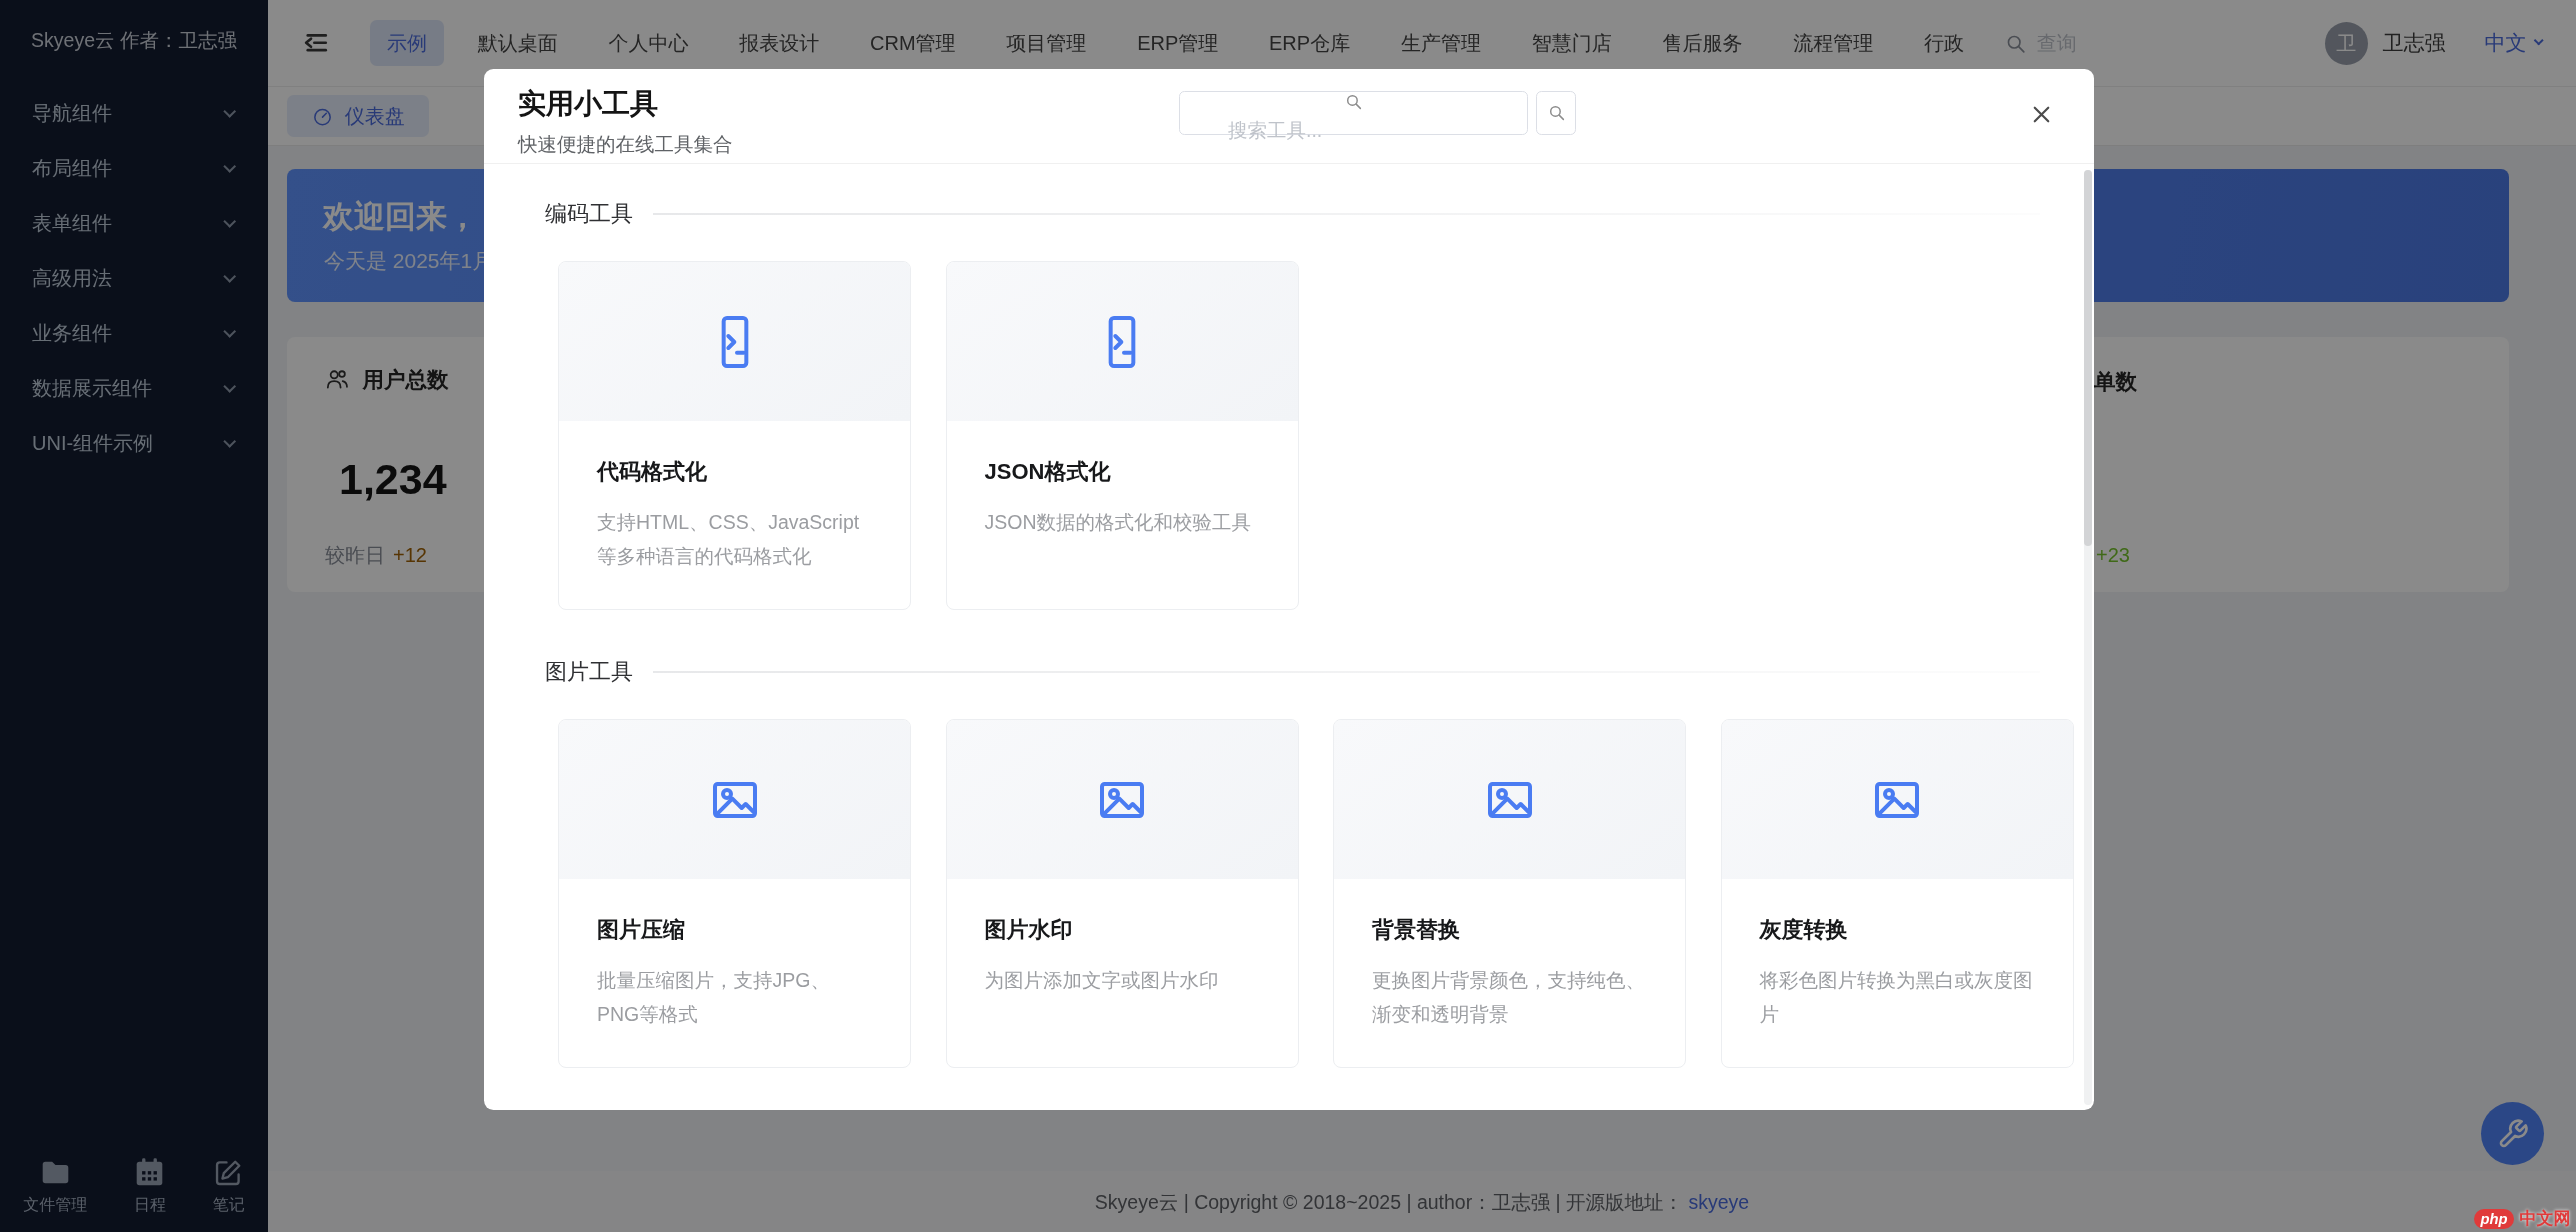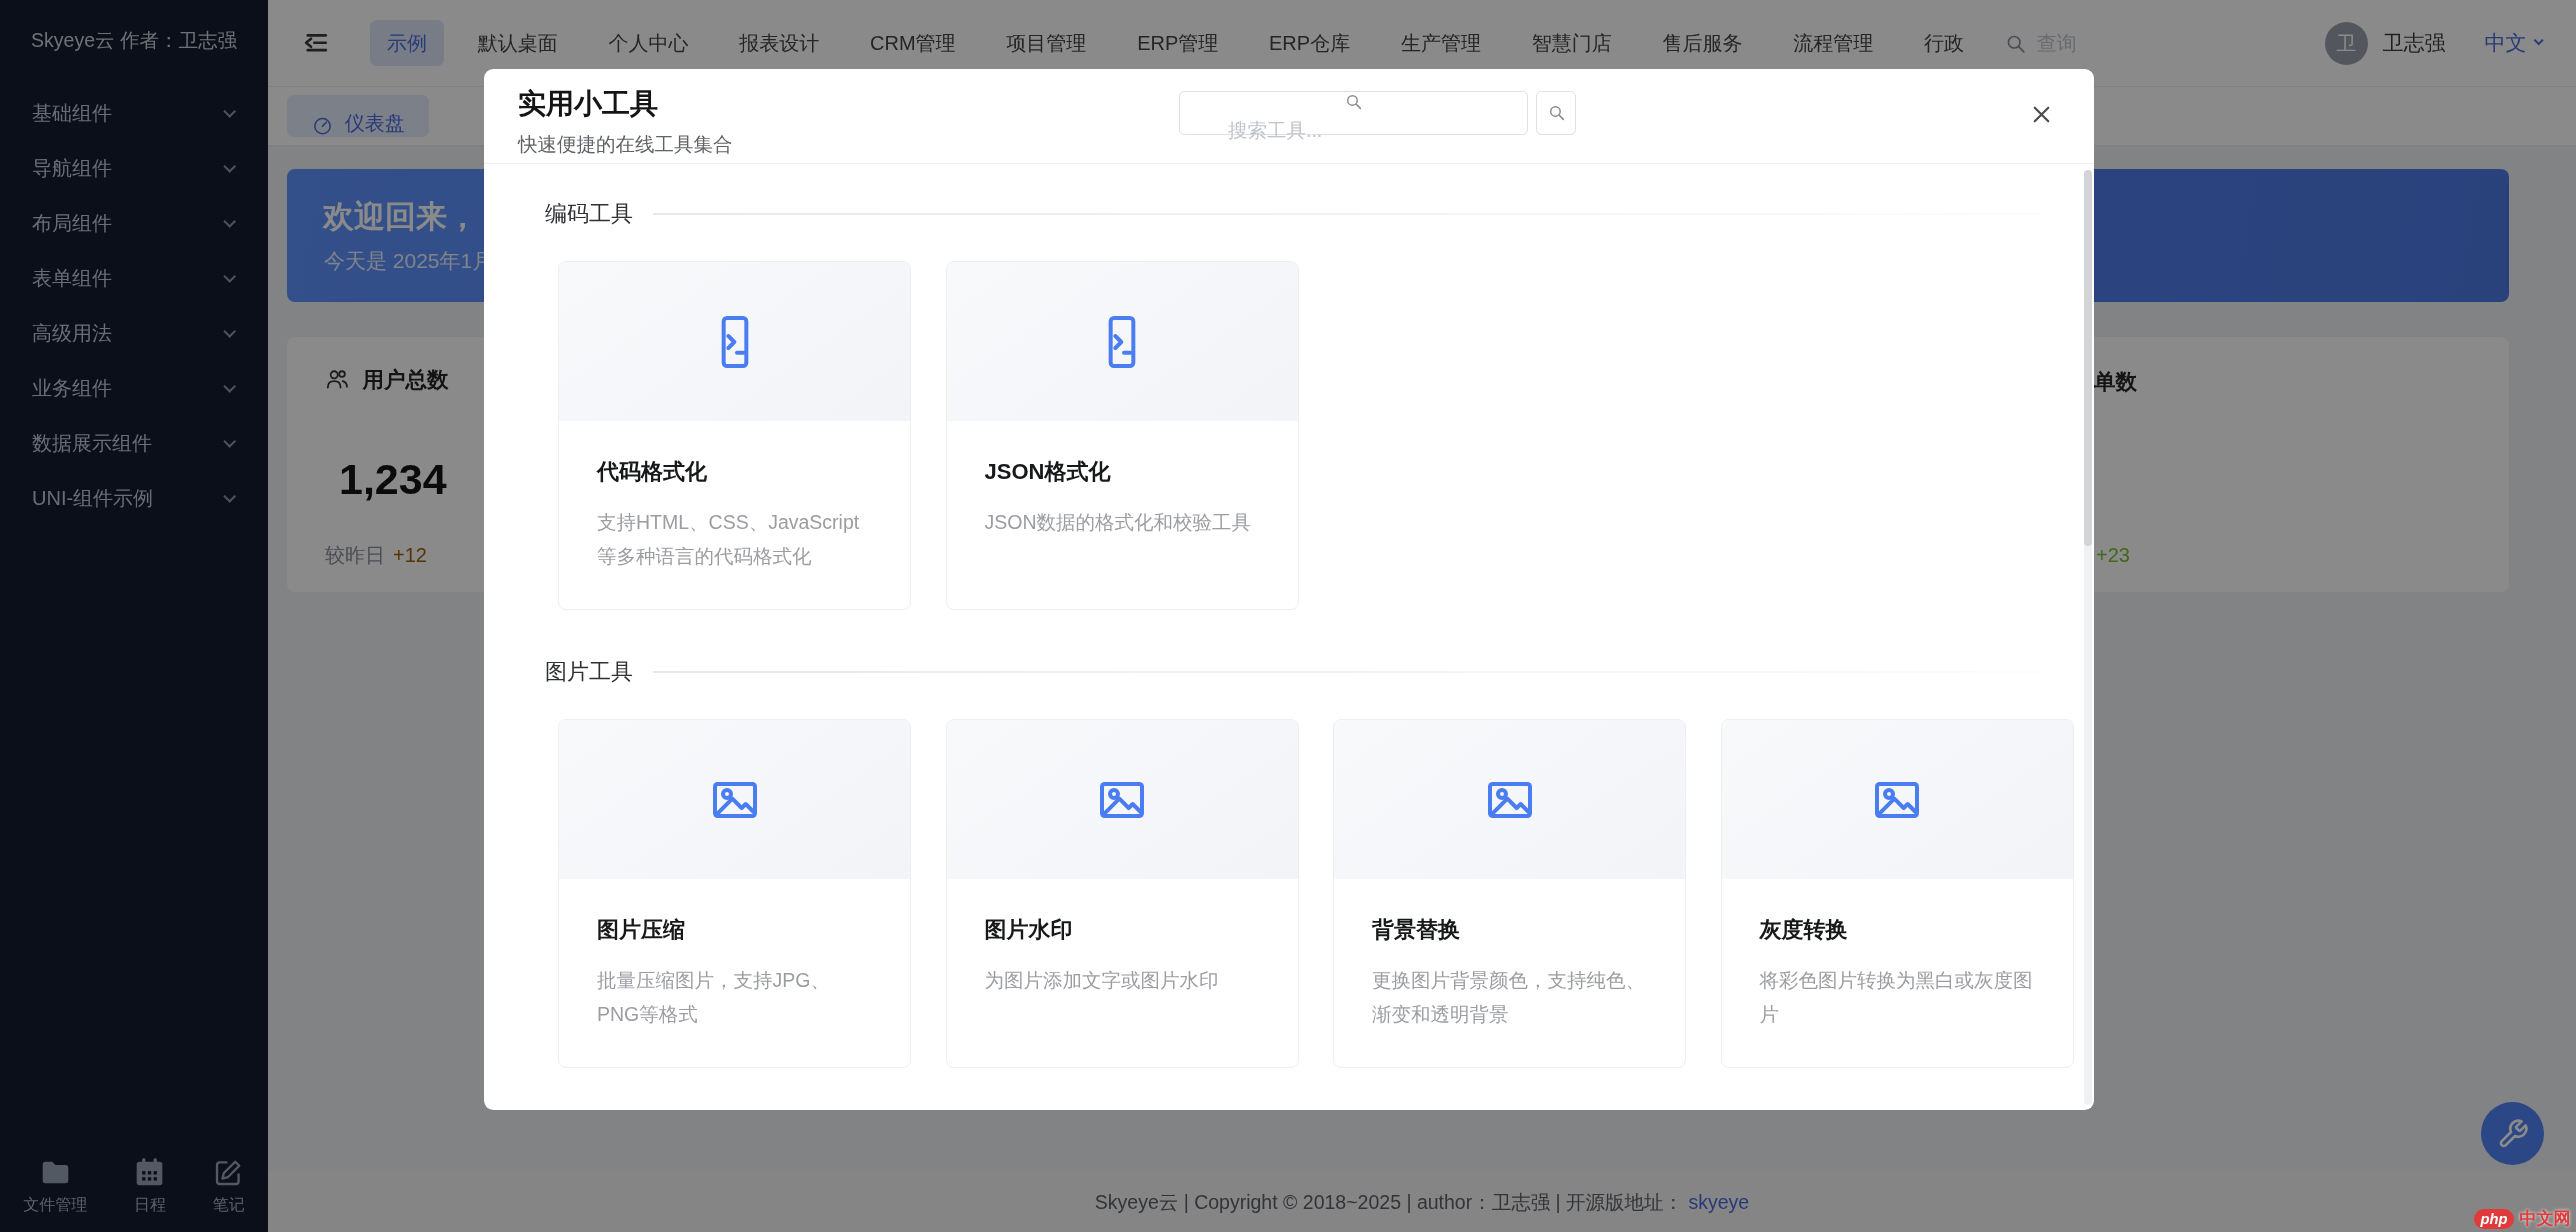--- a/index.html
+++ b/index.html
@@ -30,21 +30,21 @@
   .nav-search { display:flex; align-items:center; gap:9.4px; color:#c0c4cc; font-size:20px; margin-left:23px; cursor:pointer; white-space:nowrap; }
   .nav-search svg { width:23px; height:23px; fill:none; stroke:#8a8f99; stroke-width:2.6; stroke-linecap:round; }
   .user { margin-left:auto; display:flex; align-items:center; }
   .avatar { width:43px; height:43px; border-radius:50%; background:#99a0ac; color:#fff; font-size:20px; display:flex; align-items:center; justify-content:center; cursor:pointer; flex:none; }
   .uname { font-size:21px; color:#3d3d3d; margin-left:14.8px; white-space:nowrap; }
   .lang { font-size:21px; color:#4b6bdd; margin-left:39px; display:flex; align-items:center; gap:8px; cursor:pointer; white-space:nowrap; }
   .chev-sm { width:7.4px; height:7.4px; border-right:2px solid #4b6bdd; border-bottom:2px solid #4b6bdd; transform:rotate(45deg); margin-top:-5.4px; }
 
   
   .tabstrip { position:absolute; left:268px; top:87px; right:0; height:59px; background:#fff; border-bottom:0.7px solid #e9e9e9; display:flex; align-items:center; z-index:1; }
-  .page-pill { margin-left:19px; height:42px; padding:0 24px; background:#e6edfb; border-radius:6.7px; display:flex; align-items:flex-end; gap:10.7px; color:#4b6bdd; font-size:20px; cursor:pointer; }
+  .page-pill { margin-left:19px; height:42px; padding:0 24px; background:#e6edfb; border-radius:6.7px; display:flex; align-items:center; gap:10.7px; color:#4b6bdd; font-size:20px; cursor:pointer; }
   .page-pill svg { width:23px; height:23px; fill:none; stroke:#4b6bdd; stroke-width:2.4; stroke-linecap:round; }
 
   
   .content { position:absolute; left:268px; top:146px; right:0; bottom:62px; background:#f0f2f5; z-index:1; }
   .banner { position:absolute; left:19px; top:23px; width:2222px; height:133px; border-radius:8px; background:linear-gradient(100deg,#6094ff,#4d7ae6); }
   .banner-title { position:absolute; left:36px; top:27px; font-size:31px; font-weight:bold; color:#fff; white-space:nowrap; }
   .banner-sub { position:absolute; left:37px; top:78px; font-size:21px; color:rgba(255,255,255,.88); white-space:nowrap; }
   .stat-card { position:absolute; top:191px; width:530px; height:255px; background:#fff; border-radius:8px; }
   #stat1 { left:19px; }
   #stat4 { left:1711px; }
@@ -96,24 +96,20 @@
   .wm-badge { background:#e03a3a; color:#fff; font-size:14.8px; font-weight:bold; font-style:italic; padding:2px 6.7px; border-radius:10.7px; }
   .wm-text { color:#e03a3a; font-size:17px; font-weight:bold; text-shadow:0 0 3.4px #fff; }
 </style>
 </head>
 <body>
 
 <div class="sidebar">
   <div class="logo">Skyeye云 作者：卫志强</div>
   <div class="side-menu" id="side-menu">
       <div class="side-item">
-        <span class="side-label">基础组件</span>
-        <span class="chev"></span>
-      </div>
-      <div class="side-item">
         <span class="side-label">导航组件</span>
         <span class="chev"></span>
       </div>
       <div class="side-item">
         <span class="side-label">布局组件</span>
         <span class="chev"></span>
       </div>
       <div class="side-item">
         <span class="side-label">表单组件</span>
         <span class="chev"></span>

